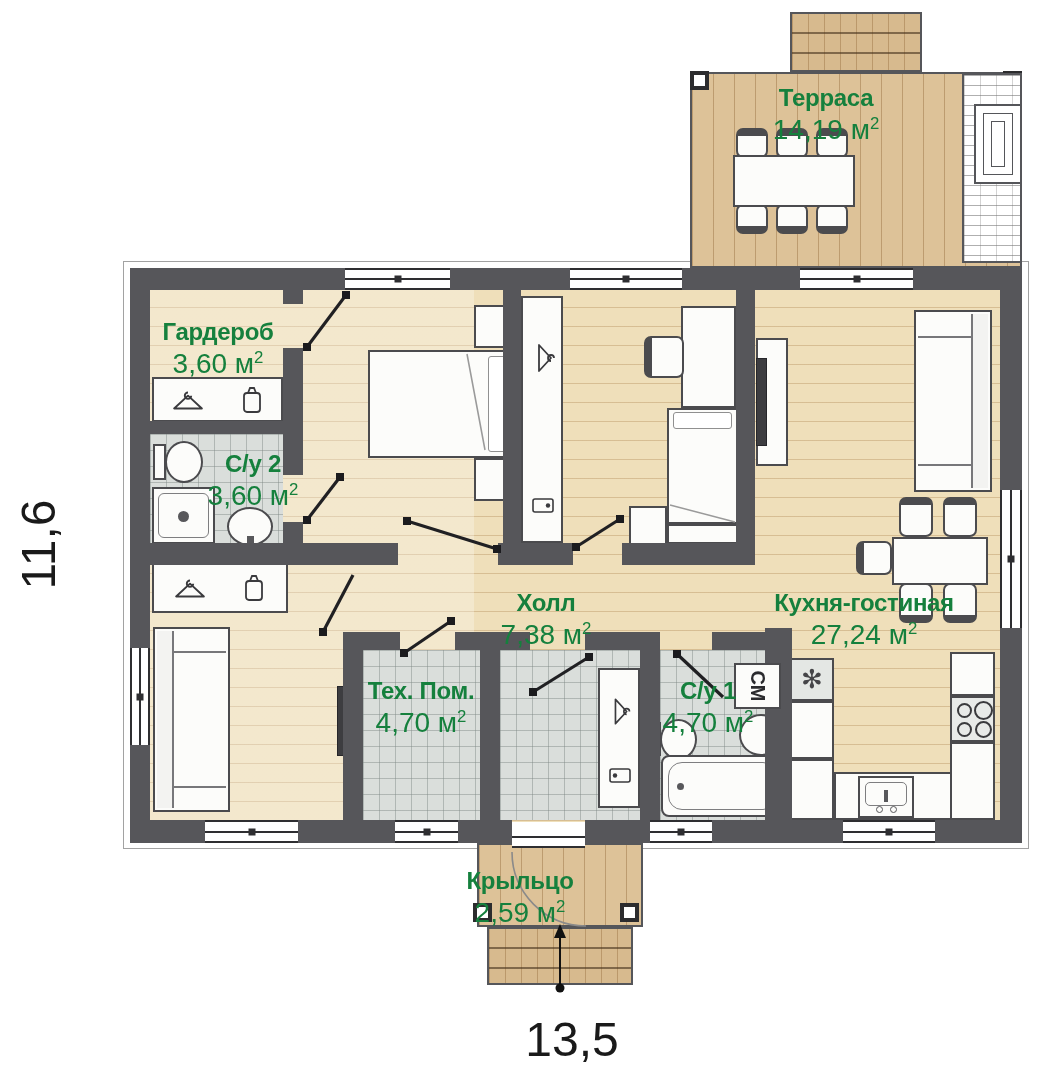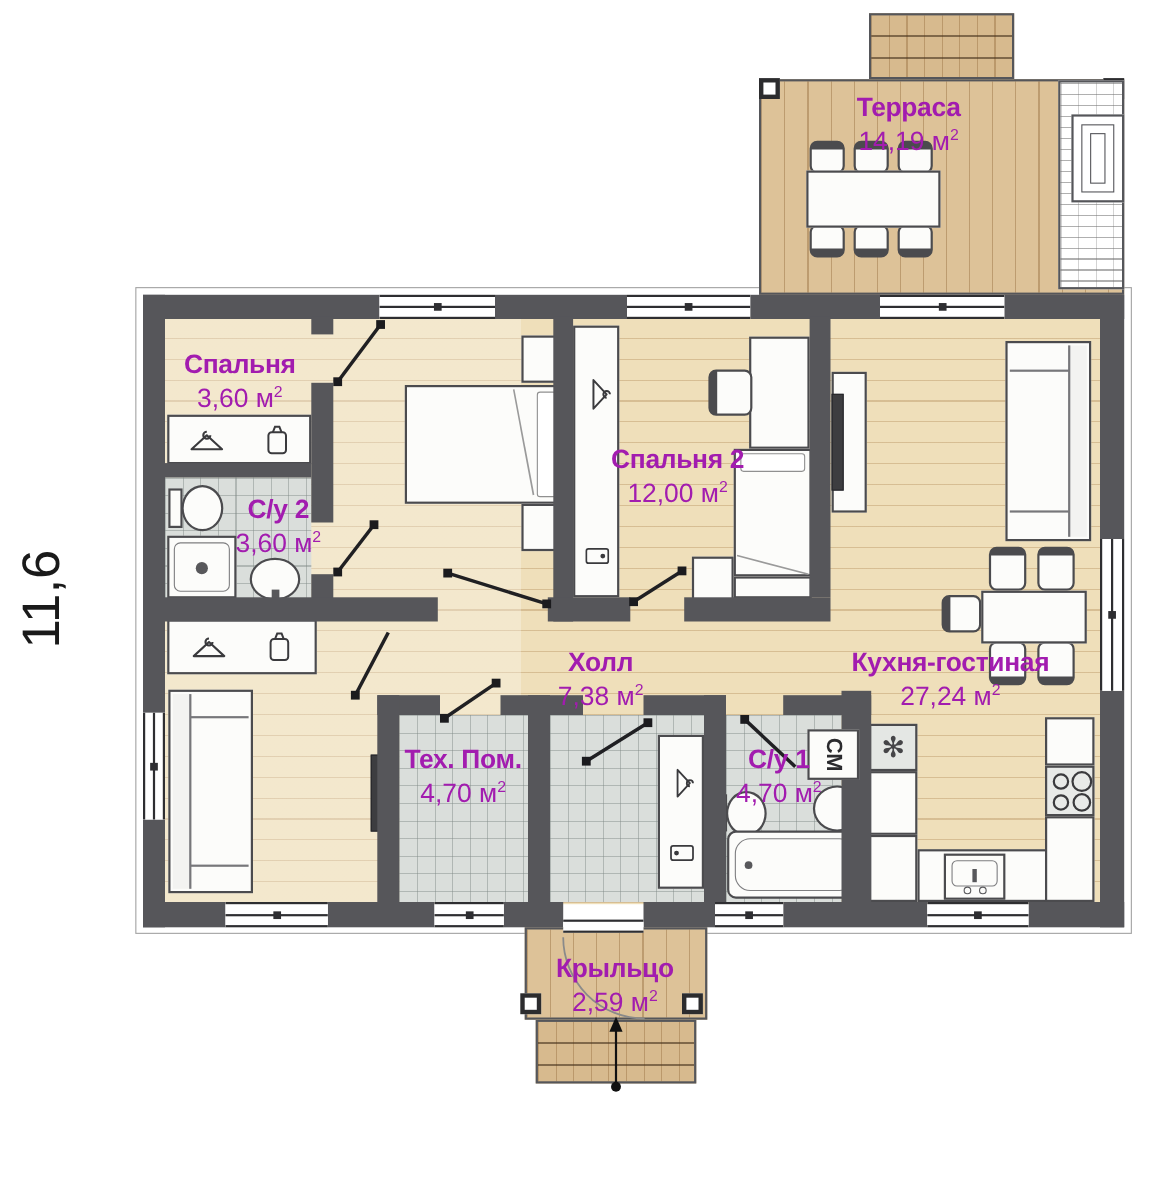--- a/index.html
+++ b/index.html
@@ -26,23 +26,23 @@
       repeating-linear-gradient(to right,rgba(110,110,110,.3) 0 1px,transparent 1px 16px)}
   .win{position:absolute;background:#fff;box-sizing:border-box}
   .win.h{border-top:2px solid #2e2e31;border-bottom:2px solid #2e2e31}
   .win.h::before{content:"";position:absolute;left:0;right:0;top:50%;height:2px;margin-top:-1px;background:#2e2e31}
   .win.v{border-left:2px solid #2e2e31;border-right:2px solid #2e2e31}
   .win.v::before{content:"";position:absolute;top:0;bottom:0;left:50%;width:2px;margin-left:-1px;background:#2e2e31}
   .win::after{content:"";position:absolute;width:7px;height:7px;background:#2e2e31;left:50%;top:50%;transform:translate(-50%,-50%)}
   .ch{position:absolute;background:#fcfcfa;border:2px solid #4b4b4e;border-radius:7px;box-sizing:border-box}
   .ch.bt{border-top:8px solid #4b4b4e}.ch.bb{border-bottom:8px solid #4b4b4e}
   .ch.bl{border-left:8px solid #4b4b4e}
-  .lbl{position:absolute;transform:translateX(-50%);text-align:center;color:#a21caf;line-height:1;white-space:nowrap;z-index:30}
+  .lbl{position:absolute;transform:translateX(-50%);text-align:center;color:#15803d;line-height:1;white-space:nowrap;z-index:30}
   .rname{font-weight:bold;font-size:24px;letter-spacing:-.3px}
-  .rarea{font-size:24px;margin-top:6px}
+  .rarea{font-size:28px;margin-top:6px}
   sup{font-size:.6em}
   .dim{position:absolute;font-size:48px;color:#1a1a1a;z-index:30}
   svg.ovl{position:absolute;left:0;top:0;z-index:20;pointer-events:none}
   .eaves{position:absolute;border:1.5px solid #a2a2a2;box-sizing:border-box}
   .z1{z-index:1}.z2{z-index:2}.z3{z-index:6}.z4{z-index:8}
 </style>
 </head>
 <body>
 
 <div id="plan">
@@ -302,47 +302,44 @@
       <polygon points="560,924 554,938 566,938" fill="#111"></polygon>
       <circle cx="560" cy="988" r="4.5" fill="#111"></circle>
     </g>
   </svg>
 
   <div class="lbl" style="left:826px;top:86px">
     <div class="rname">Терраса</div>
     <div class="rarea"><span>14,19</span>&nbsp;<span>м</span><sup>2</sup></div>
   </div>
   <div class="lbl" style="left:218px;top:320px">
-    <div class="rname">Спальня</div>
+    <div class="rname">Гардероб</div>
     <div class="rarea"><span>3,60</span>&nbsp;<span>м</span><sup>2</sup></div>
   </div>
   <div class="lbl" style="left:253px;top:452px">
     <div class="rname">С/у 2</div>
     <div class="rarea"><span>3,60</span>&nbsp;<span>м</span><sup>2</sup></div>
   </div>
-  <div class="lbl" style="left:616px;top:406px">
-    <div class="rname">Спальня 2</div>
-    <div class="rarea"><span>12,00</span>&nbsp;<span>м</span><sup>2</sup></div>
-  </div>
   <div class="lbl" style="left:546px;top:591px">
     <div class="rname">Холл</div>
     <div class="rarea"><span>7,38</span>&nbsp;<span>м</span><sup>2</sup></div>
   </div>
   <div class="lbl" style="left:864px;top:591px">
     <div class="rname">Кухня-гостиная</div>
     <div class="rarea"><span>27,24</span>&nbsp;<span>м</span><sup>2</sup></div>
   </div>
   <div class="lbl" style="left:421px;top:679px">
     <div class="rname">Тех. Пом.</div>
     <div class="rarea"><span>4,70</span>&nbsp;<span>м</span><sup>2</sup></div>
   </div>
   <div class="lbl" style="left:708px;top:679px">
     <div class="rname">С/у 1</div>
     <div class="rarea"><span>4,70</span>&nbsp;<span>м</span><sup>2</sup></div>
   </div>
-  <div class="lbl" style="left:559px;top:869px">
+  <div class="lbl" style="left:520px;top:869px">
     <div class="rname">Крыльцо</div>
     <div class="rarea"><span>2,59</span>&nbsp;<span>м</span><sup>2</sup></div>
   </div>
 
   <div class="dim" style="left:-12px;top:517px;width:100px;text-align:center;transform:rotate(-90deg)">11,6</div>
+  <div class="dim" style="left:572px;top:1012px;transform:translateX(-50%)">13,5</div>
 
 </div>
 
 </body></html>

